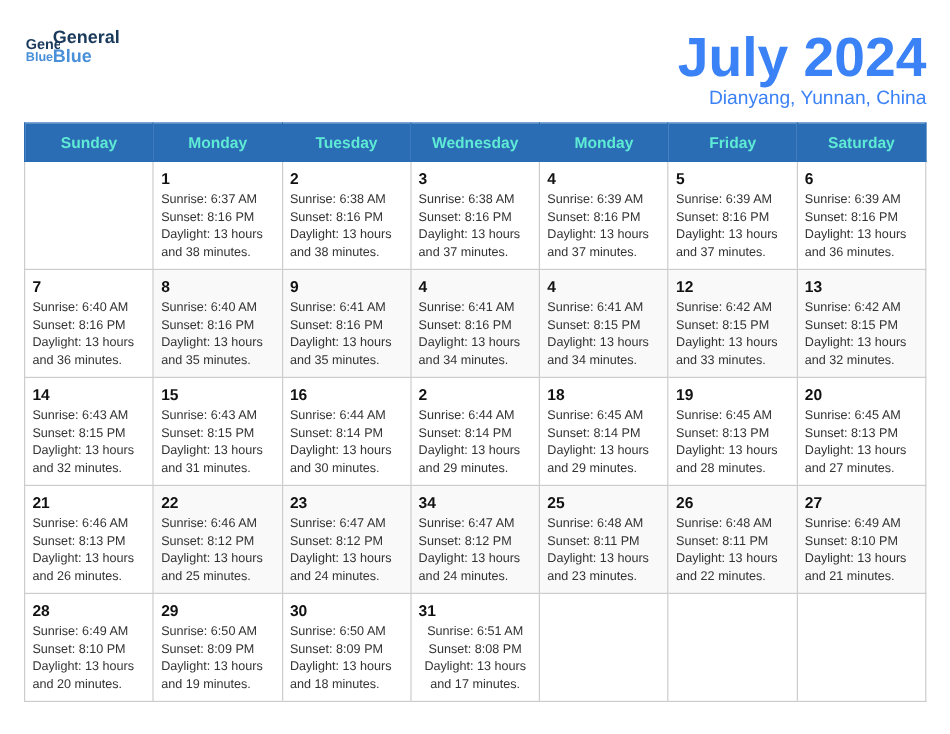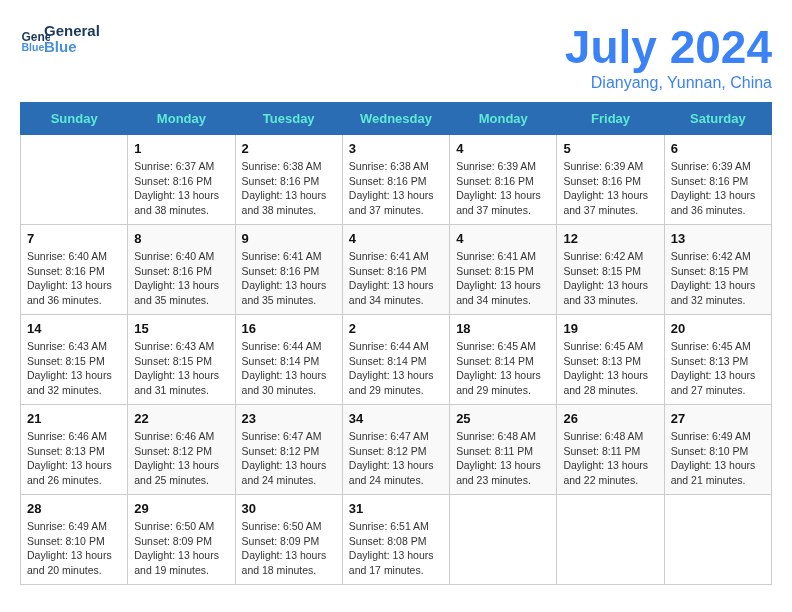--- a/index.html
+++ b/index.html
@@ -303,21 +303,21 @@
 Daylight: 13 hours and 19 minutes.</div>
         </td>
         <td>
           <span class="day-number">30</span>
           <div class="day-detail" style="white-space: pre-line;">Sunrise: 6:50 AM
 Sunset: 8:09 PM
 Daylight: 13 hours and 18 minutes.</div>
         </td>
         <td>
           <span class="day-number">31</span>
-          <div class="day-detail" style="white-space: pre-line;">Sunrise: 6:51 AM
+          <div class="day-detail" style="white-space: pre-line; text-align: center;">Sunrise: 6:51 AM
 Sunset: 8:08 PM
 Daylight: 13 hours and 17 minutes.</div>
         </td>
         <td></td>
         <td></td>
         <td></td>
       </tr>
     </tbody>
 </table>
 

